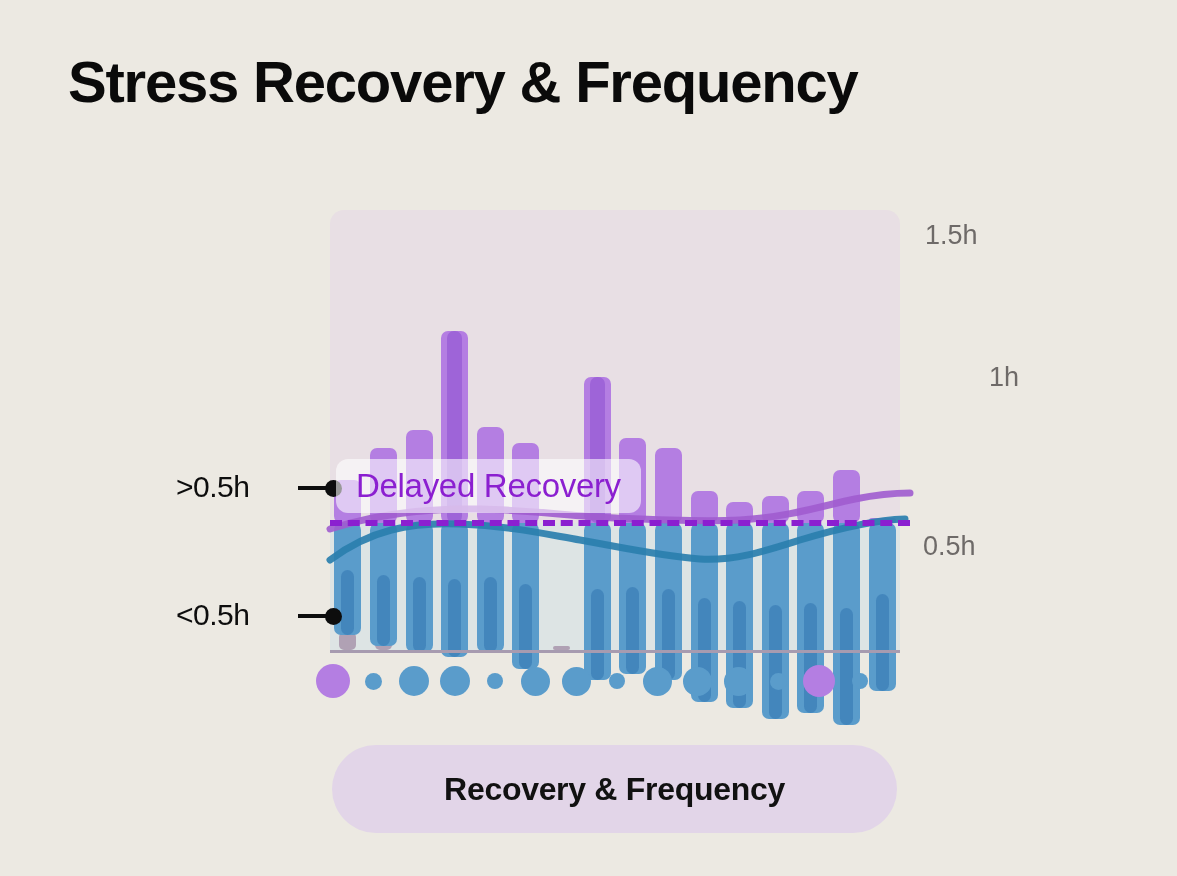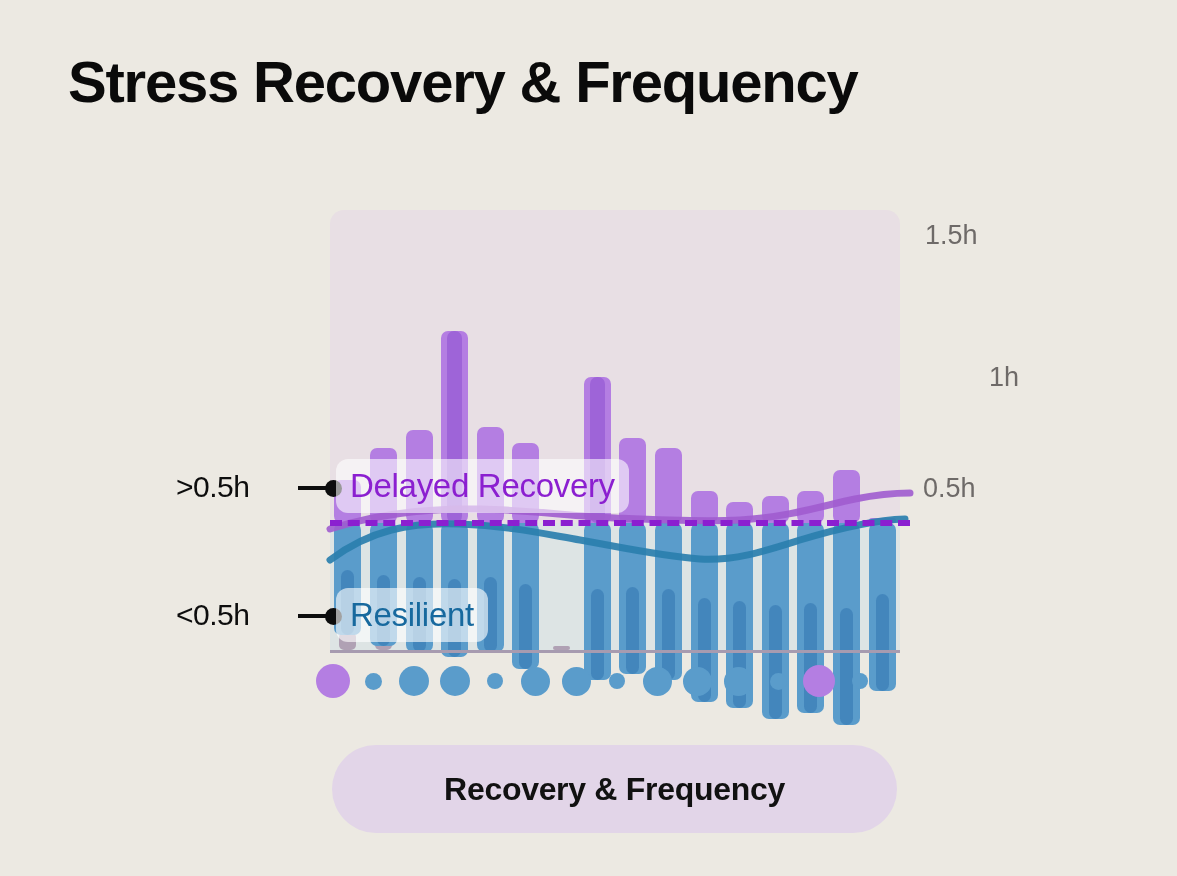--- a/index.html
+++ b/index.html
@@ -112,21 +112,21 @@
     height: 3px;
     background: #a79bb0;
   }
 
   
   .callout {
     position: absolute;
     border-radius: 12px;
     display: flex;
     align-items: center;
-    padding: 0 14px;
+    padding: 0 20px;
     font-size: 33px;
     white-space: nowrap;
     letter-spacing: -0.3px;
   }
   #callout-delayed {
     left: 336px;
     top: 459px;
     height: 54px;
     background: rgba(255,255,255,0.58);
     color: #8b1fd0;
@@ -255,35 +255,32 @@
     <path d="M 330 529 C 380 513 430 508 480 509 C 530 510 570 516 615 518
              C 660 520 700 522 740 520 C 790 517 825 505 855 499
              C 880 494 898 493 910 493" fill="none" stroke="#a05ccf" stroke-width="7" stroke-linecap="round" opacity="0.9"></path>
   </svg>
 
   <div id="threshold-line"></div>
   <div id="baseline"></div>
 
   <div class="axis-label-right" style="left:925px; top:220px;">1.5h</div>
   <div class="axis-label-right" style="left:989px; top:362px;">1h</div>
-  <div class="axis-label-right" style="left:923px; top:473px;">0.5h</div>
+  <div class="axis-label-right" style="left:923px; top:531px;">0.5h</div>
 
   <div class="axis-label-left" style="left:176px; top:470px;">&gt;0.5h</div>
   <div class="leader" style="left:298px; top:486px; width:34px;"></div>
   <div class="leader-dot" style="left:325px; top:480px;"></div>
 
   <div class="axis-label-left" style="left:176px; top:598px;">&lt;0.5h</div>
   <div class="leader" style="left:298px; top:614px; width:34px;"></div>
   <div class="leader-dot" style="left:325px; top:608px;"></div>
 
   <div class="callout" id="callout-delayed">
     <span>Delayed Recovery</span>
-  </div>
-  <div class="callout" id="callout-resilient">
-    <span>Resilient</span>
   </div>
 
   <div id="dots-layer">
       <div class="freq-dot" style="width: 34px; height: 34px; left: 316px; top: 664px; background: rgb(180, 126, 226);"></div>
       <div class="freq-dot" style="width: 17px; height: 17px; left: 365px; top: 673px; background: rgb(90, 156, 203);"></div>
       <div class="freq-dot" style="width: 30px; height: 30px; left: 399px; top: 666px; background: rgb(90, 156, 203);"></div>
       <div class="freq-dot" style="width: 30px; height: 30px; left: 440px; top: 666px; background: rgb(90, 156, 203);"></div>
       <div class="freq-dot" style="width: 16px; height: 16px; left: 487px; top: 673px; background: rgb(90, 156, 203);"></div>
       <div class="freq-dot" style="width: 29px; height: 29px; left: 521px; top: 667px; background: rgb(90, 156, 203);"></div>
       <div class="freq-dot" style="width: 29px; height: 29px; left: 562px; top: 667px; background: rgb(90, 156, 203);"></div>

